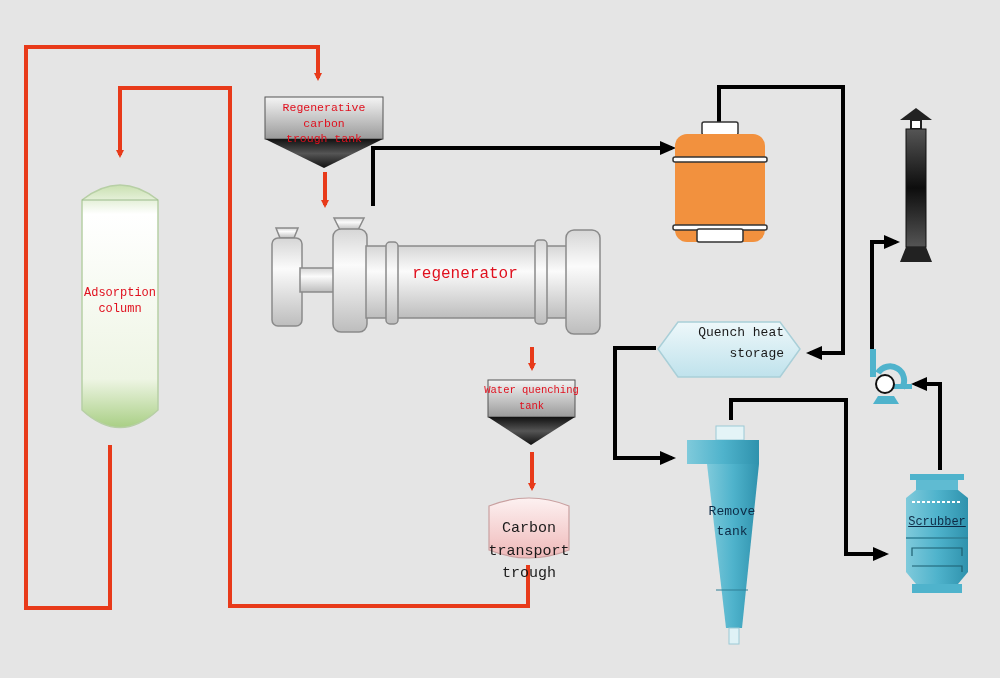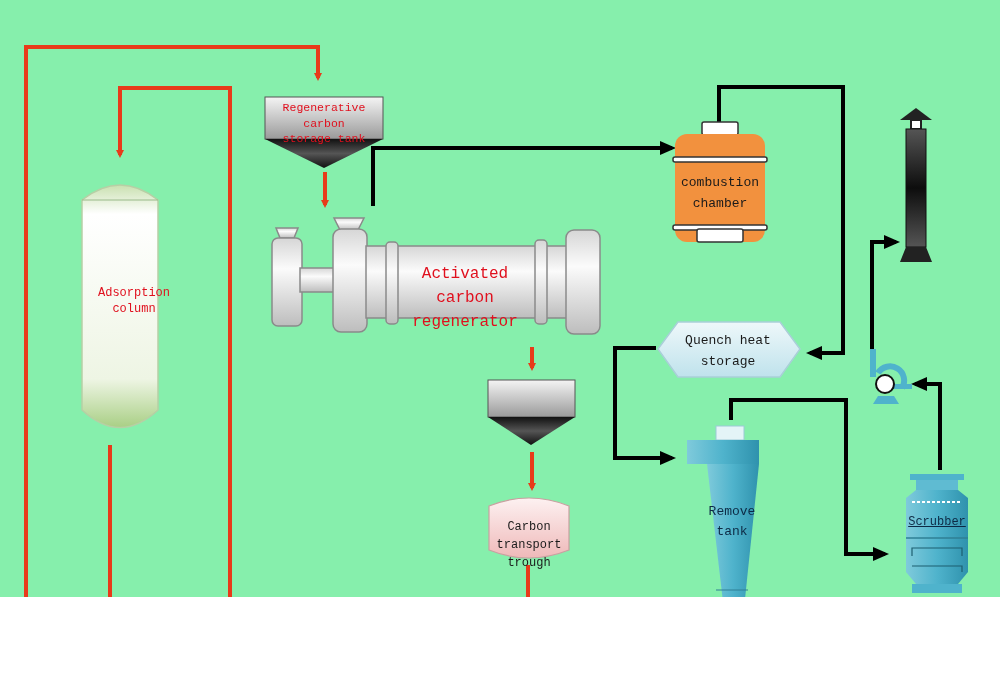--- a/index.html
+++ b/index.html
@@ -1,16 +1,16 @@
 <!DOCTYPE html>
 <html><head>
 <meta charset="utf-8">
 <style>
   html, body { margin:0; padding:0; background:#ffffff; }
-  #stage { position:relative; width:1000px; height:597px; overflow:hidden; background:#86efac; font-family:"DejaVu Serif", serif; }
+  #stage { position:relative; width:1000px; height:678px; overflow:hidden; background:#e5e5e5; font-family:"DejaVu Serif", serif; }
   svg { position:absolute; left:0; top:0; }
   .lbl { position:absolute; text-align:center; line-height:1.35; font-family:"Liberation Mono", monospace; }
   .red { color:#e0101e; }
   .dark { color:#1a1a1a; }
   .navy { color:#0d2a45; }
 </style>
 </head>
 <body>
 
 <div id="stage">
@@ -152,45 +152,44 @@
     <line x1="912" y1="502" x2="962" y2="502" stroke="#fff" stroke-width="2" stroke-dasharray="3,2"></line>
     <line x1="906" y1="538" x2="968" y2="538" stroke="#2f7f95" stroke-width="1.5"></line>
     <path d="M912,556 L912,548 L962,548 L962,556" fill="none" stroke="#1d5f70" stroke-width="1.2"></path>
     <path d="M912,566 L962,566 L962,572" fill="none" stroke="#1d5f70" stroke-width="1.2"></path>
     <rect x="912" y="584" width="50" height="9" fill="#4fb3cc"></rect>
   </g>
 </svg>
 
   <div class="lbl red" style="left:262px;top:100px;width:124px;font-size:11.5px;">
     <div>Regenerative carbon</div>
-    <div>storage tank</div>
+    <div>trough tank</div>
   </div>
 
   <div class="lbl red" style="left:390px;top:262px;width:150px;font-size:16px;line-height:1.5;">
-    <div>Activated carbon</div>
     <div>regenerator</div>
   </div>
 
-  <div class="lbl red" style="left:78px;top:285px;width:84px;font-size:12px;margin-left:14px;">
+  <div class="lbl red" style="left:78px;top:285px;width:84px;font-size:12px;">
     <div>Adsorption</div>
     <div>column</div>
   </div>
 
-  <div class="lbl dark" style="left:675px;top:173px;width:90px;font-size:13px;line-height:1.6;">
-    <div>combustion</div>
-    <div>chamber</div>
-  </div>
-
-  <div class="lbl dark" style="left:672px;top:331px;width:112px;font-size:13px;line-height:1.6;">
+
+  <div class="lbl dark" style="left:672px;top:323px;width:112px;font-size:13px;line-height:1.6;text-align:right;">
     <div>Quench heat</div>
     <div>storage</div>
   </div>
 
-
-  <div class="lbl dark" style="left:484px;top:518px;width:90px;font-size:12px;line-height:1.5;">
+  <div class="lbl red" style="left:484px;top:383px;width:95px;font-size:10.5px;line-height:1.5;">
+    <div>Water quenching</div>
+    <div>tank</div>
+  </div>
+
+  <div class="lbl dark" style="left:484px;top:518px;width:90px;font-size:15px;line-height:1.5;">
     <div>Carbon transport</div>
     <div>trough</div>
   </div>
 
   <div class="lbl navy" style="left:700px;top:502px;width:64px;font-size:13px;line-height:1.5;">
     <div>Remove</div>
     <div>tank</div>
   </div>
 
   <div class="lbl navy" style="left:904px;top:514px;width:66px;font-size:12px;text-decoration:underline;">

